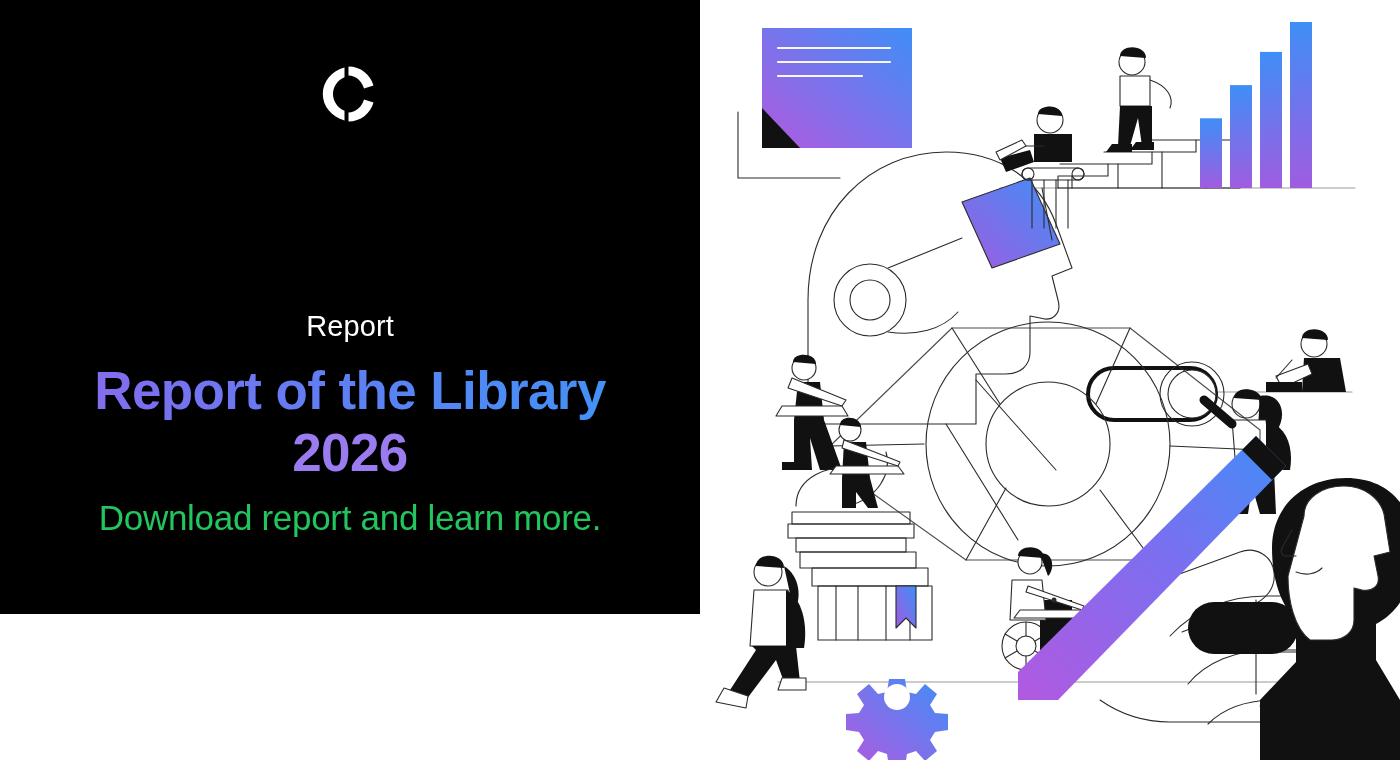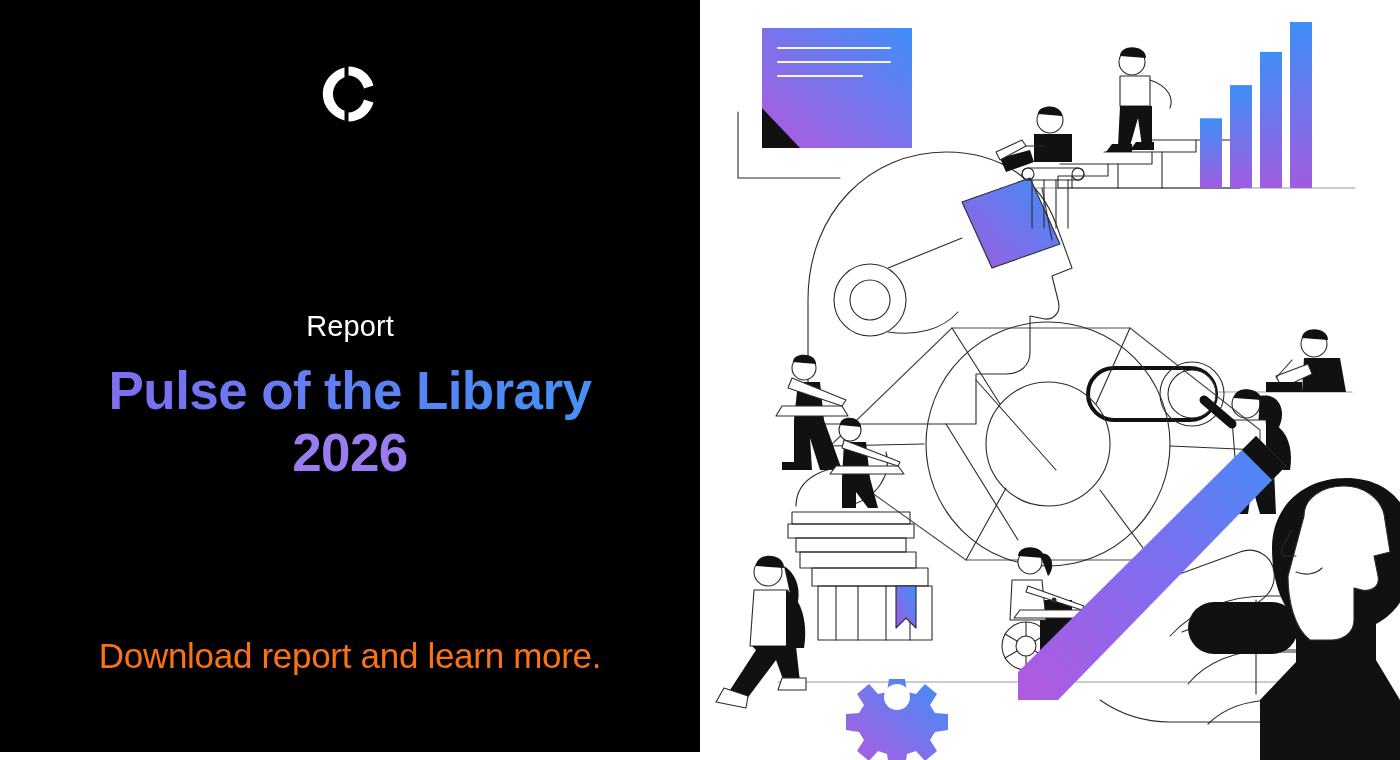--- a/index.html
+++ b/index.html
@@ -6,21 +6,21 @@
   html,body { width:1400px; height:760px; overflow:hidden; }
   body {
     font-family:"Liberation Sans", sans-serif;
     background:#ffffff;
     display:flex;
   }
 
   
   .left-panel {
     width:700px;
-    height:752px;
+    height:614px;
     background:#000000;
     position:relative;
     flex:0 0 700px;
   }
 
   .logo-wrap {
     position:absolute;
     left:0; right:0;
     top:62px;
     display:flex;
@@ -62,21 +62,21 @@
     color:#9b7bf0;
   }
 
   .cta {
     position:absolute;
     left:0; right:0;
     bottom:76px;
     text-align:center;
     font-size:35px;
     font-weight:400;
-    color:#f97316;
+    color:#22c55e;
     letter-spacing:-0.3px;
   }
 
   
   .right-panel {
     width:700px;
     height:760px;
     background:#ffffff;
     position:relative;
     flex:0 0 700px;
@@ -100,21 +100,21 @@
 
         <path d="M26.5 5.6 L26.5 15.2 C19.6 18.0 15.0 24.6 15.0 32.0 C15.0 39.4 19.6 46.0 26.5 48.8 L26.5 58.4 C13.8 55.0 4.8 44.4 4.8 32.0 C4.8 19.6 13.8 9.0 26.5 5.6 Z"></path>
 
         <path d="M30.5 20.0 L30.5 44.0 L44.0 32.0 Z" fill="#000000"></path>
       </g>
     </svg>
   </div>
 
   <div class="headline-block">
     <div class="eyebrow">Report</div>
-    <div class="title-line">Pulse of the Library</div>
+    <div class="title-line">Report of the Library</div>
     <div class="title-year">2026</div>
   </div>
 
   <div class="cta">Download report and learn more.</div>
 
 </section>
 
 <section class="right-panel">
   <div class="illo">
     <svg viewBox="0 0 700 760" xmlns="http://www.w3.org/2000/svg" aria-hidden="true">

